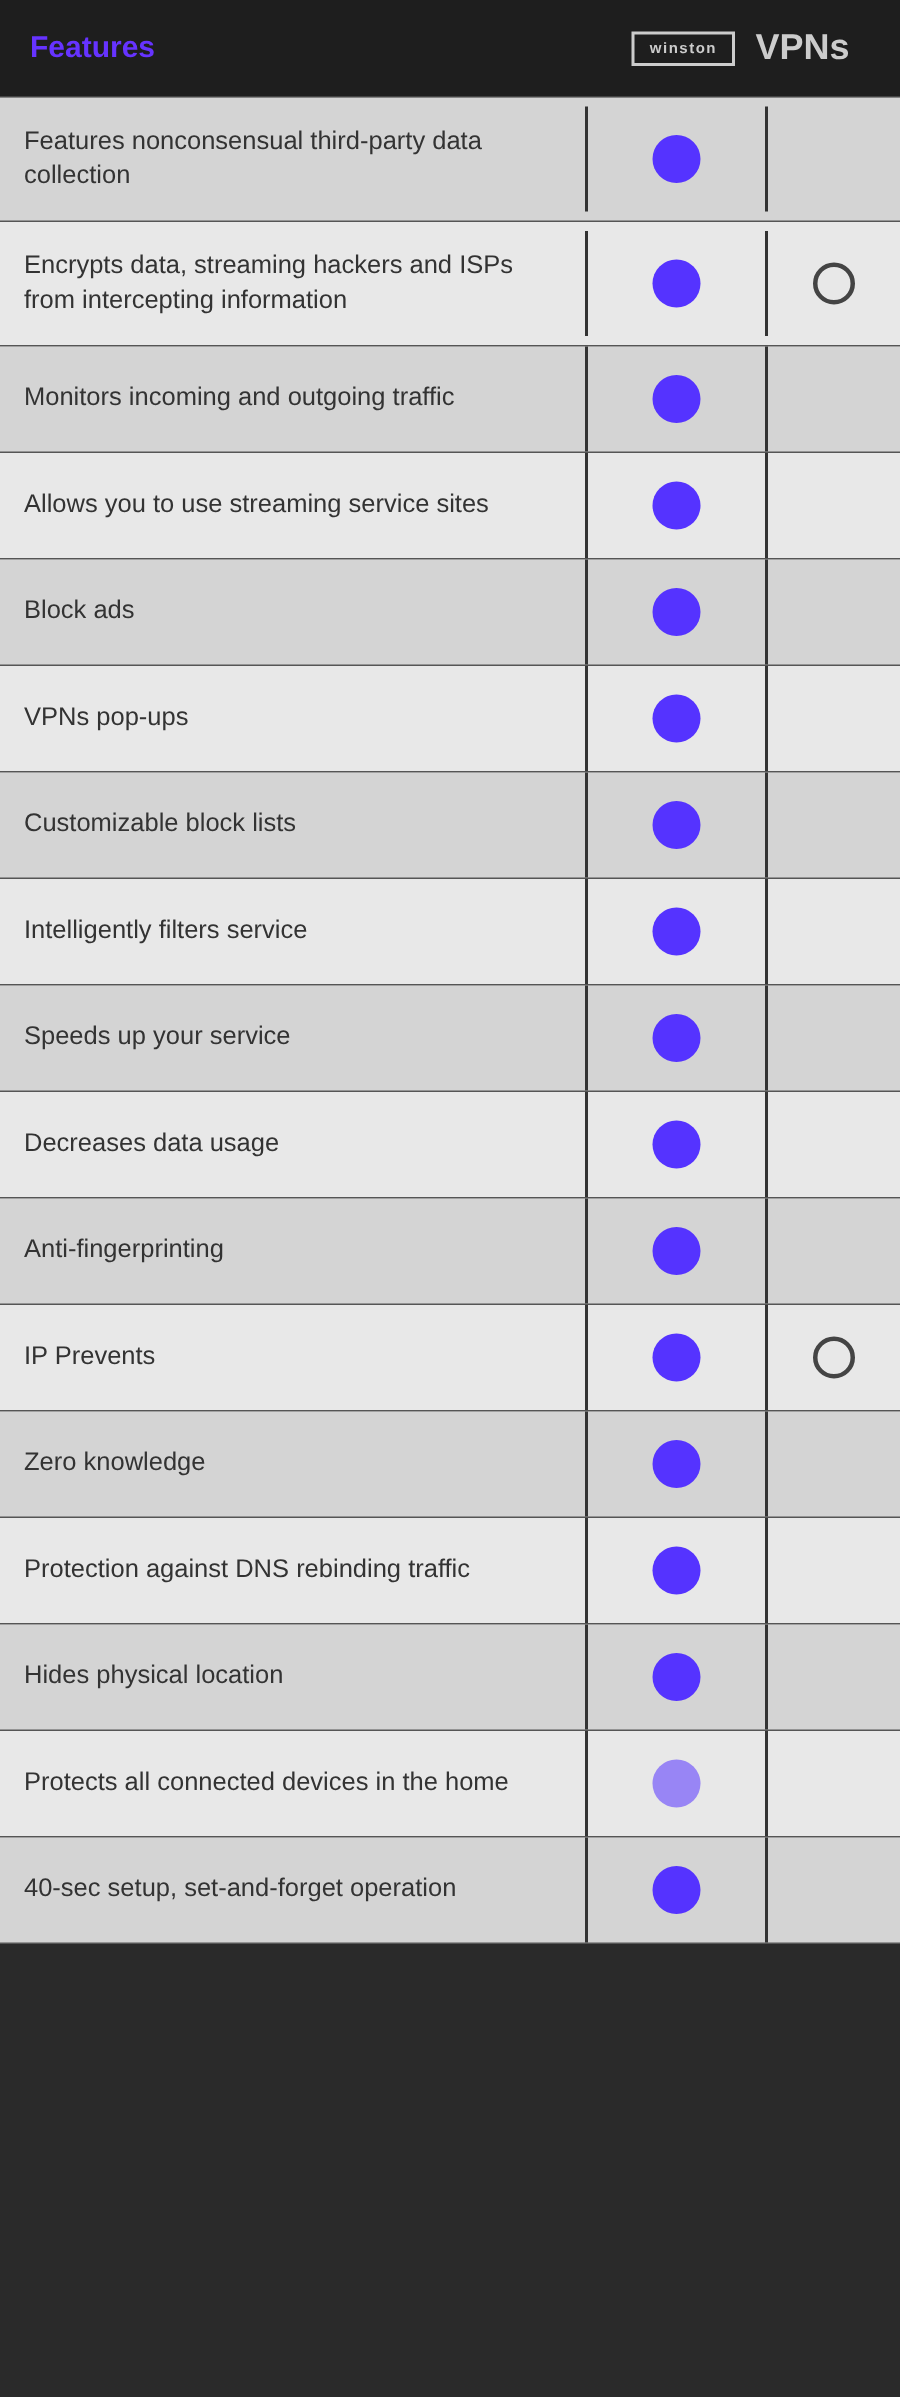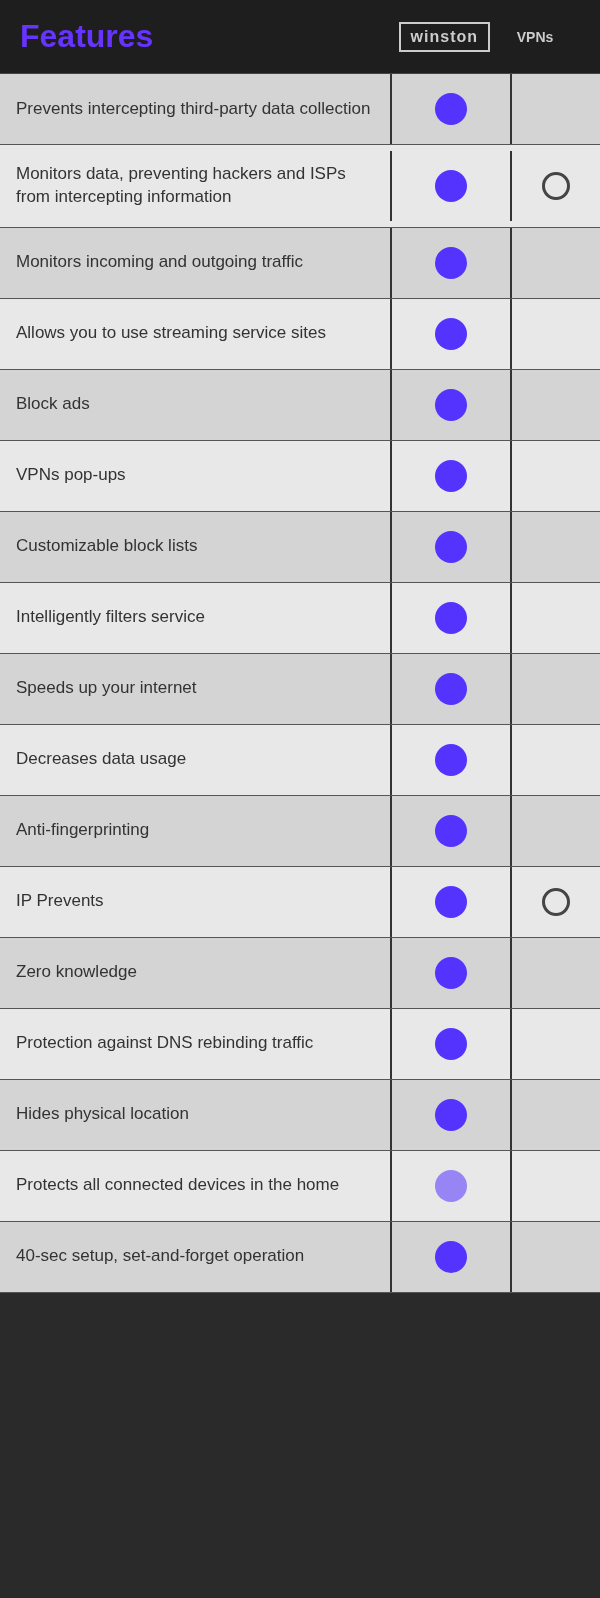--- a/index.html
+++ b/index.html
@@ -12,40 +12,40 @@
 
     .header {
       display: flex;
       align-items: center;
       padding: 18px 20px;
       background: #1e1e1e;
       border-bottom: 1px solid #444;
     }
 
     .header-title {
-      font-size: 32px;
+      font-size: 20px;
       font-weight: 900;
       color: #6633ff;
       flex: 1;
     }
 
     .winston-badge {
       border: 2px solid #ccc;
       color: #ccc;
-      font-size: 16px;
+      font-size: 10px;
       font-weight: 700;
       letter-spacing: 1px;
       padding: 4px 10px;
       text-transform: lowercase;
       margin-right: 0;
     }
 
     .vpns-label {
       color: #ccc;
-      font-size: 14px;
+      font-size: 24px;
       font-weight: 700;
       width: 90px;
       text-align: center;
     }
 
     .table-container {
       width: 100%;
     }
 
     .feature-row {
@@ -123,28 +123,28 @@
 <body>
 
 <div class="header">
   <span class="header-title">Features</span>
   <span class="winston-badge">winston</span>
   <span class="vpns-label">VPNs</span>
 </div>
 
 <div class="table-container" id="table-container">
 <div class="feature-row">
-      <div class="feature-label">Prevents intercepting third-party data collection</div>
-      <div class="winston-col">
-        <span class="dot-filled"></span>
-      </div>
-      <div class="vpns-col"></div>
-    </div>
-    <div class="feature-row">
-      <div class="feature-label">Monitors data, preventing hackers and ISPs from intercepting information</div>
+      <div class="feature-label">Features nonconsensual third-party data collection</div>
+      <div class="winston-col">
+        <span class="dot-filled"></span>
+      </div>
+      <div class="vpns-col"></div>
+    </div>
+    <div class="feature-row">
+      <div class="feature-label">Encrypts data, streaming hackers and ISPs from intercepting information</div>
       <div class="winston-col">
         <span class="dot-filled"></span>
       </div>
       <div class="vpns-col">
         <span class="dot-outline"></span>
       </div>
     </div>
     <div class="feature-row">
       <div class="feature-label">Monitors incoming and outgoing traffic</div>
       <div class="winston-col">
@@ -181,21 +181,21 @@
       <div class="vpns-col"></div>
     </div>
     <div class="feature-row">
       <div class="feature-label">Intelligently filters service</div>
       <div class="winston-col">
         <span class="dot-filled"></span>
       </div>
       <div class="vpns-col"></div>
     </div>
     <div class="feature-row">
-      <div class="feature-label">Speeds up your internet</div>
+      <div class="feature-label">Speeds up your service</div>
       <div class="winston-col">
         <span class="dot-filled"></span>
       </div>
       <div class="vpns-col"></div>
     </div>
     <div class="feature-row">
       <div class="feature-label">Decreases data usage</div>
       <div class="winston-col">
         <span class="dot-filled"></span>
       </div>

